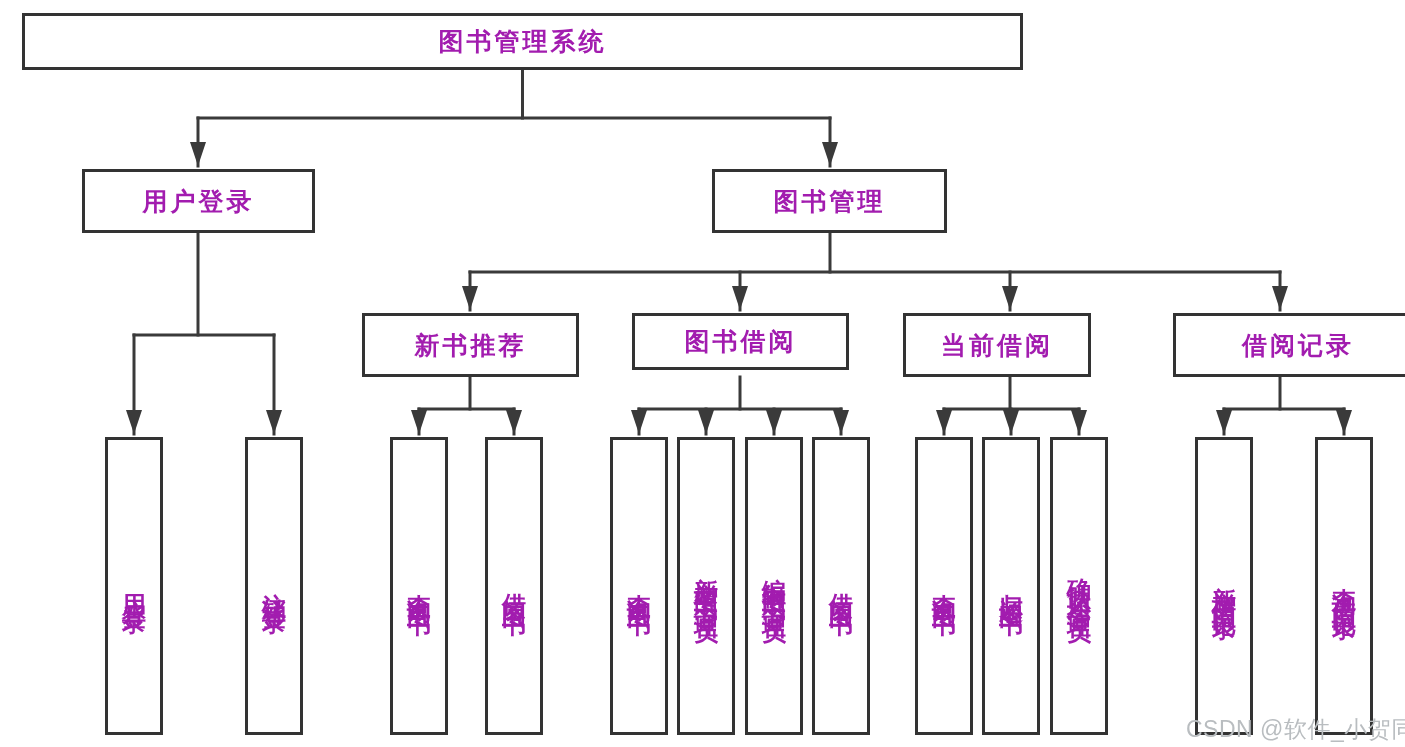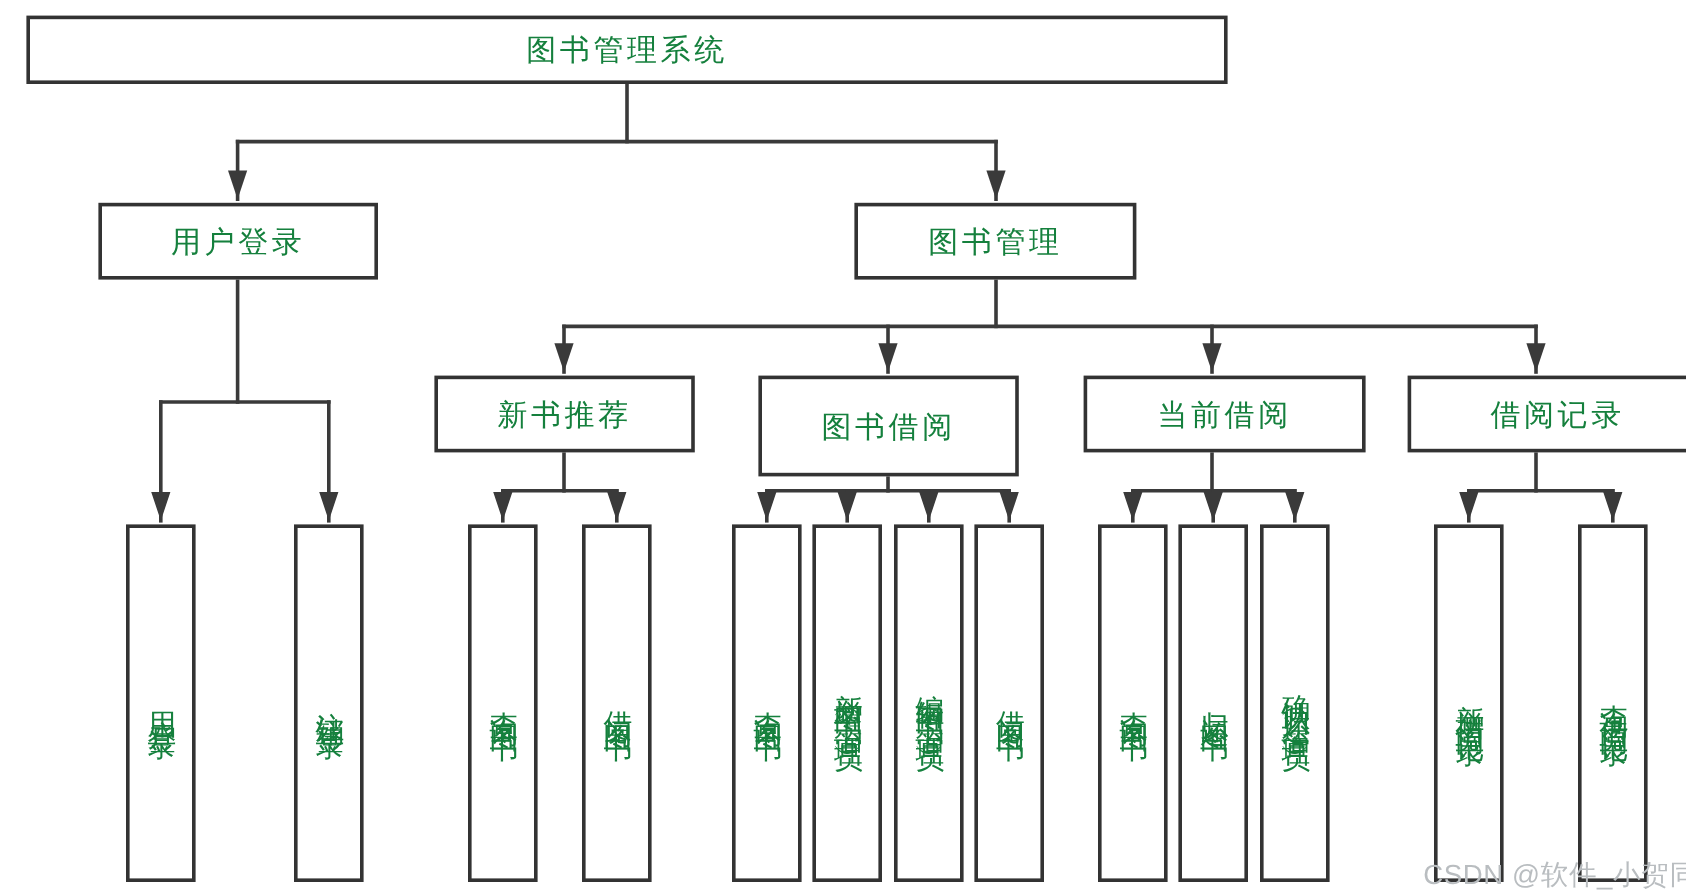--- a/index.html
+++ b/index.html
@@ -18,23 +18,24 @@
     z-index: 1;
   }
   .box {
     position: absolute;
     box-sizing: border-box;
     background: #ffffff;
     border: 3px solid #333333;
     display: flex;
     align-items: center;
     justify-content: center;
-    color: #15803d;
+    color: #a21caf;
     z-index: 2;
     text-align: center;
+    font-weight: bold;
   }
   .hlabel {
     font-size: 25px;
     letter-spacing: 3px;
     white-space: nowrap;
   }
   .vlabel {
     writing-mode: vertical-rl;
     text-orientation: mixed;
     font-size: 24px;
@@ -121,24 +122,24 @@
   <div class="box" style="left:82px; top:169px; width:233px; height:64px;">
     <span class="hlabel">用户登录</span>
   </div>
   <div class="box" style="left:362px; top:313px; width:217px; height:64px;">
     <span class="hlabel">新书推荐</span>
   </div>
 
   <div class="box" style="left:712px; top:169px; width:235px; height:64px;">
     <span class="hlabel">图书管理</span>
   </div>
-  <div class="box" style="left:632px; top:313px; width:217px; height:84px;">
+  <div class="box" style="left:632px; top:313px; width:217px; height:57px;">
     <span class="hlabel">图书借阅</span>
   </div>
-  <div class="box" style="left:903px; top:313px; width:235px; height:64px;">
+  <div class="box" style="left:903px; top:313px; width:188px; height:64px;">
     <span class="hlabel">当前借阅</span>
   </div>
   <div class="box" style="left:1173px; top:313px; width:250px; height:64px;">
     <span class="hlabel">借阅记录</span>
   </div>
 
   <div class="box" style="left:105px; top:437px; width:58px; height:298px;">
     <span class="vlabel">用户登录</span>
   </div>
   <div class="box" style="left:245px; top:437px; width:58px; height:298px;">

